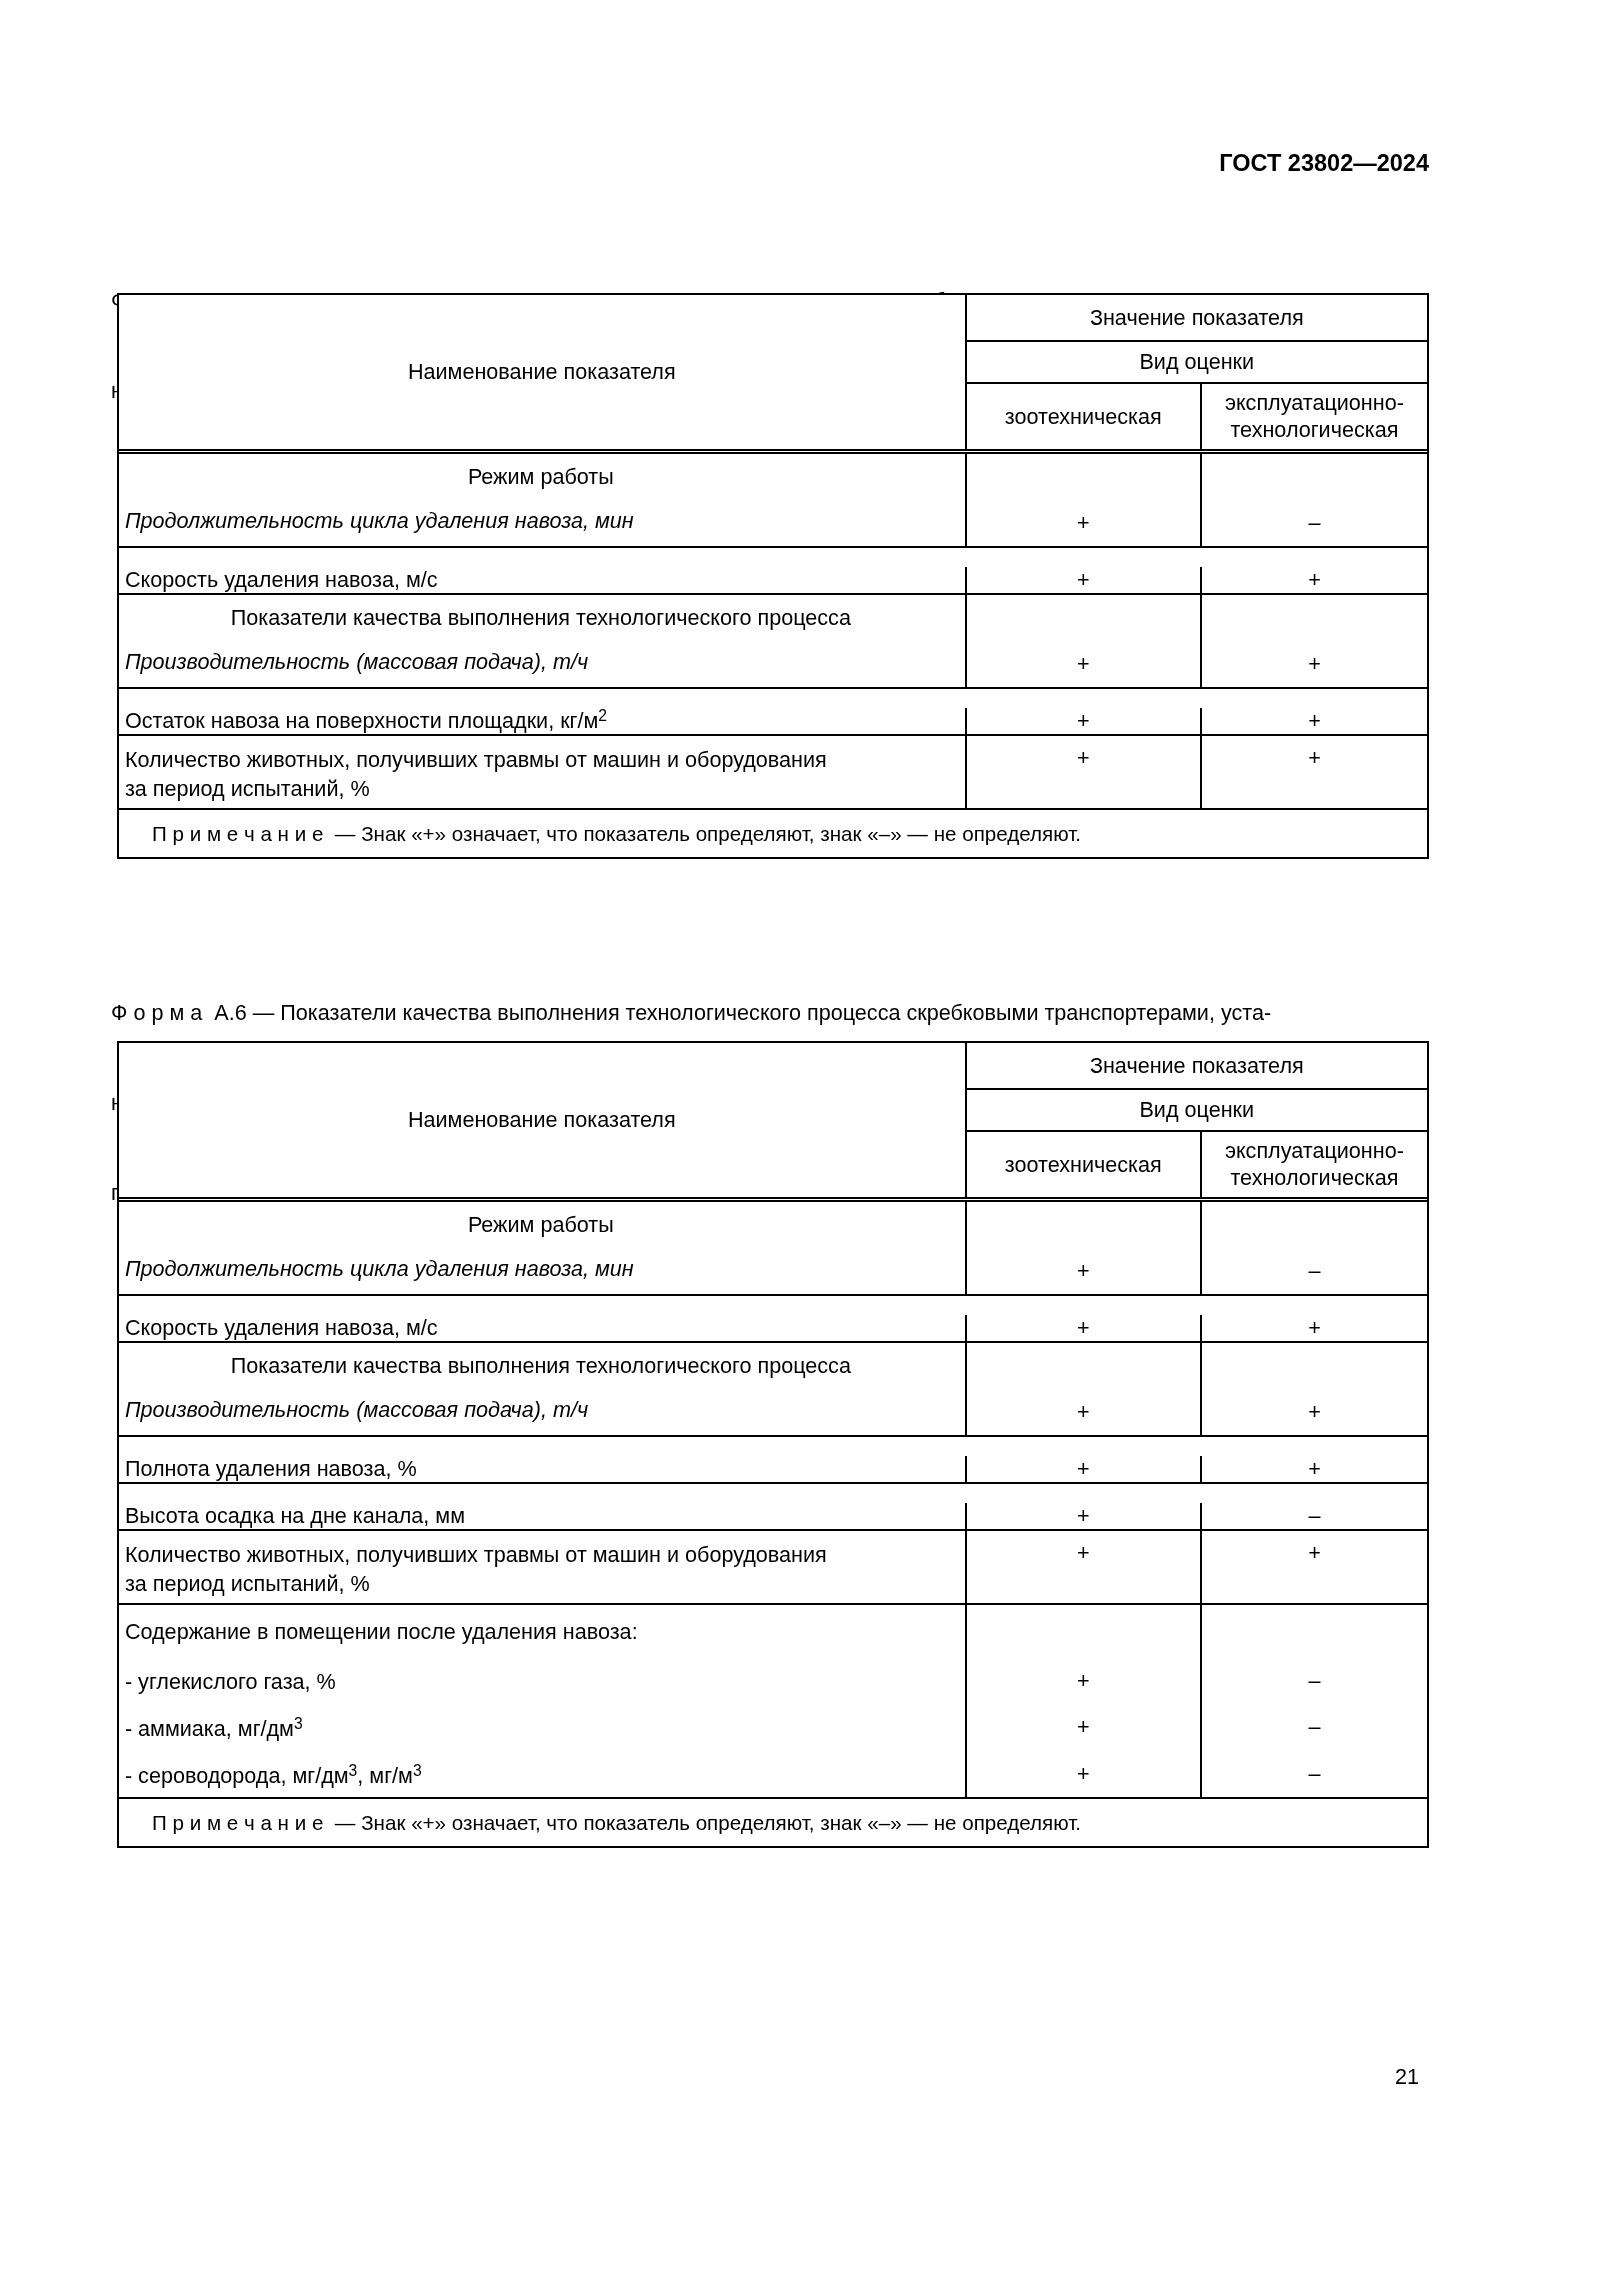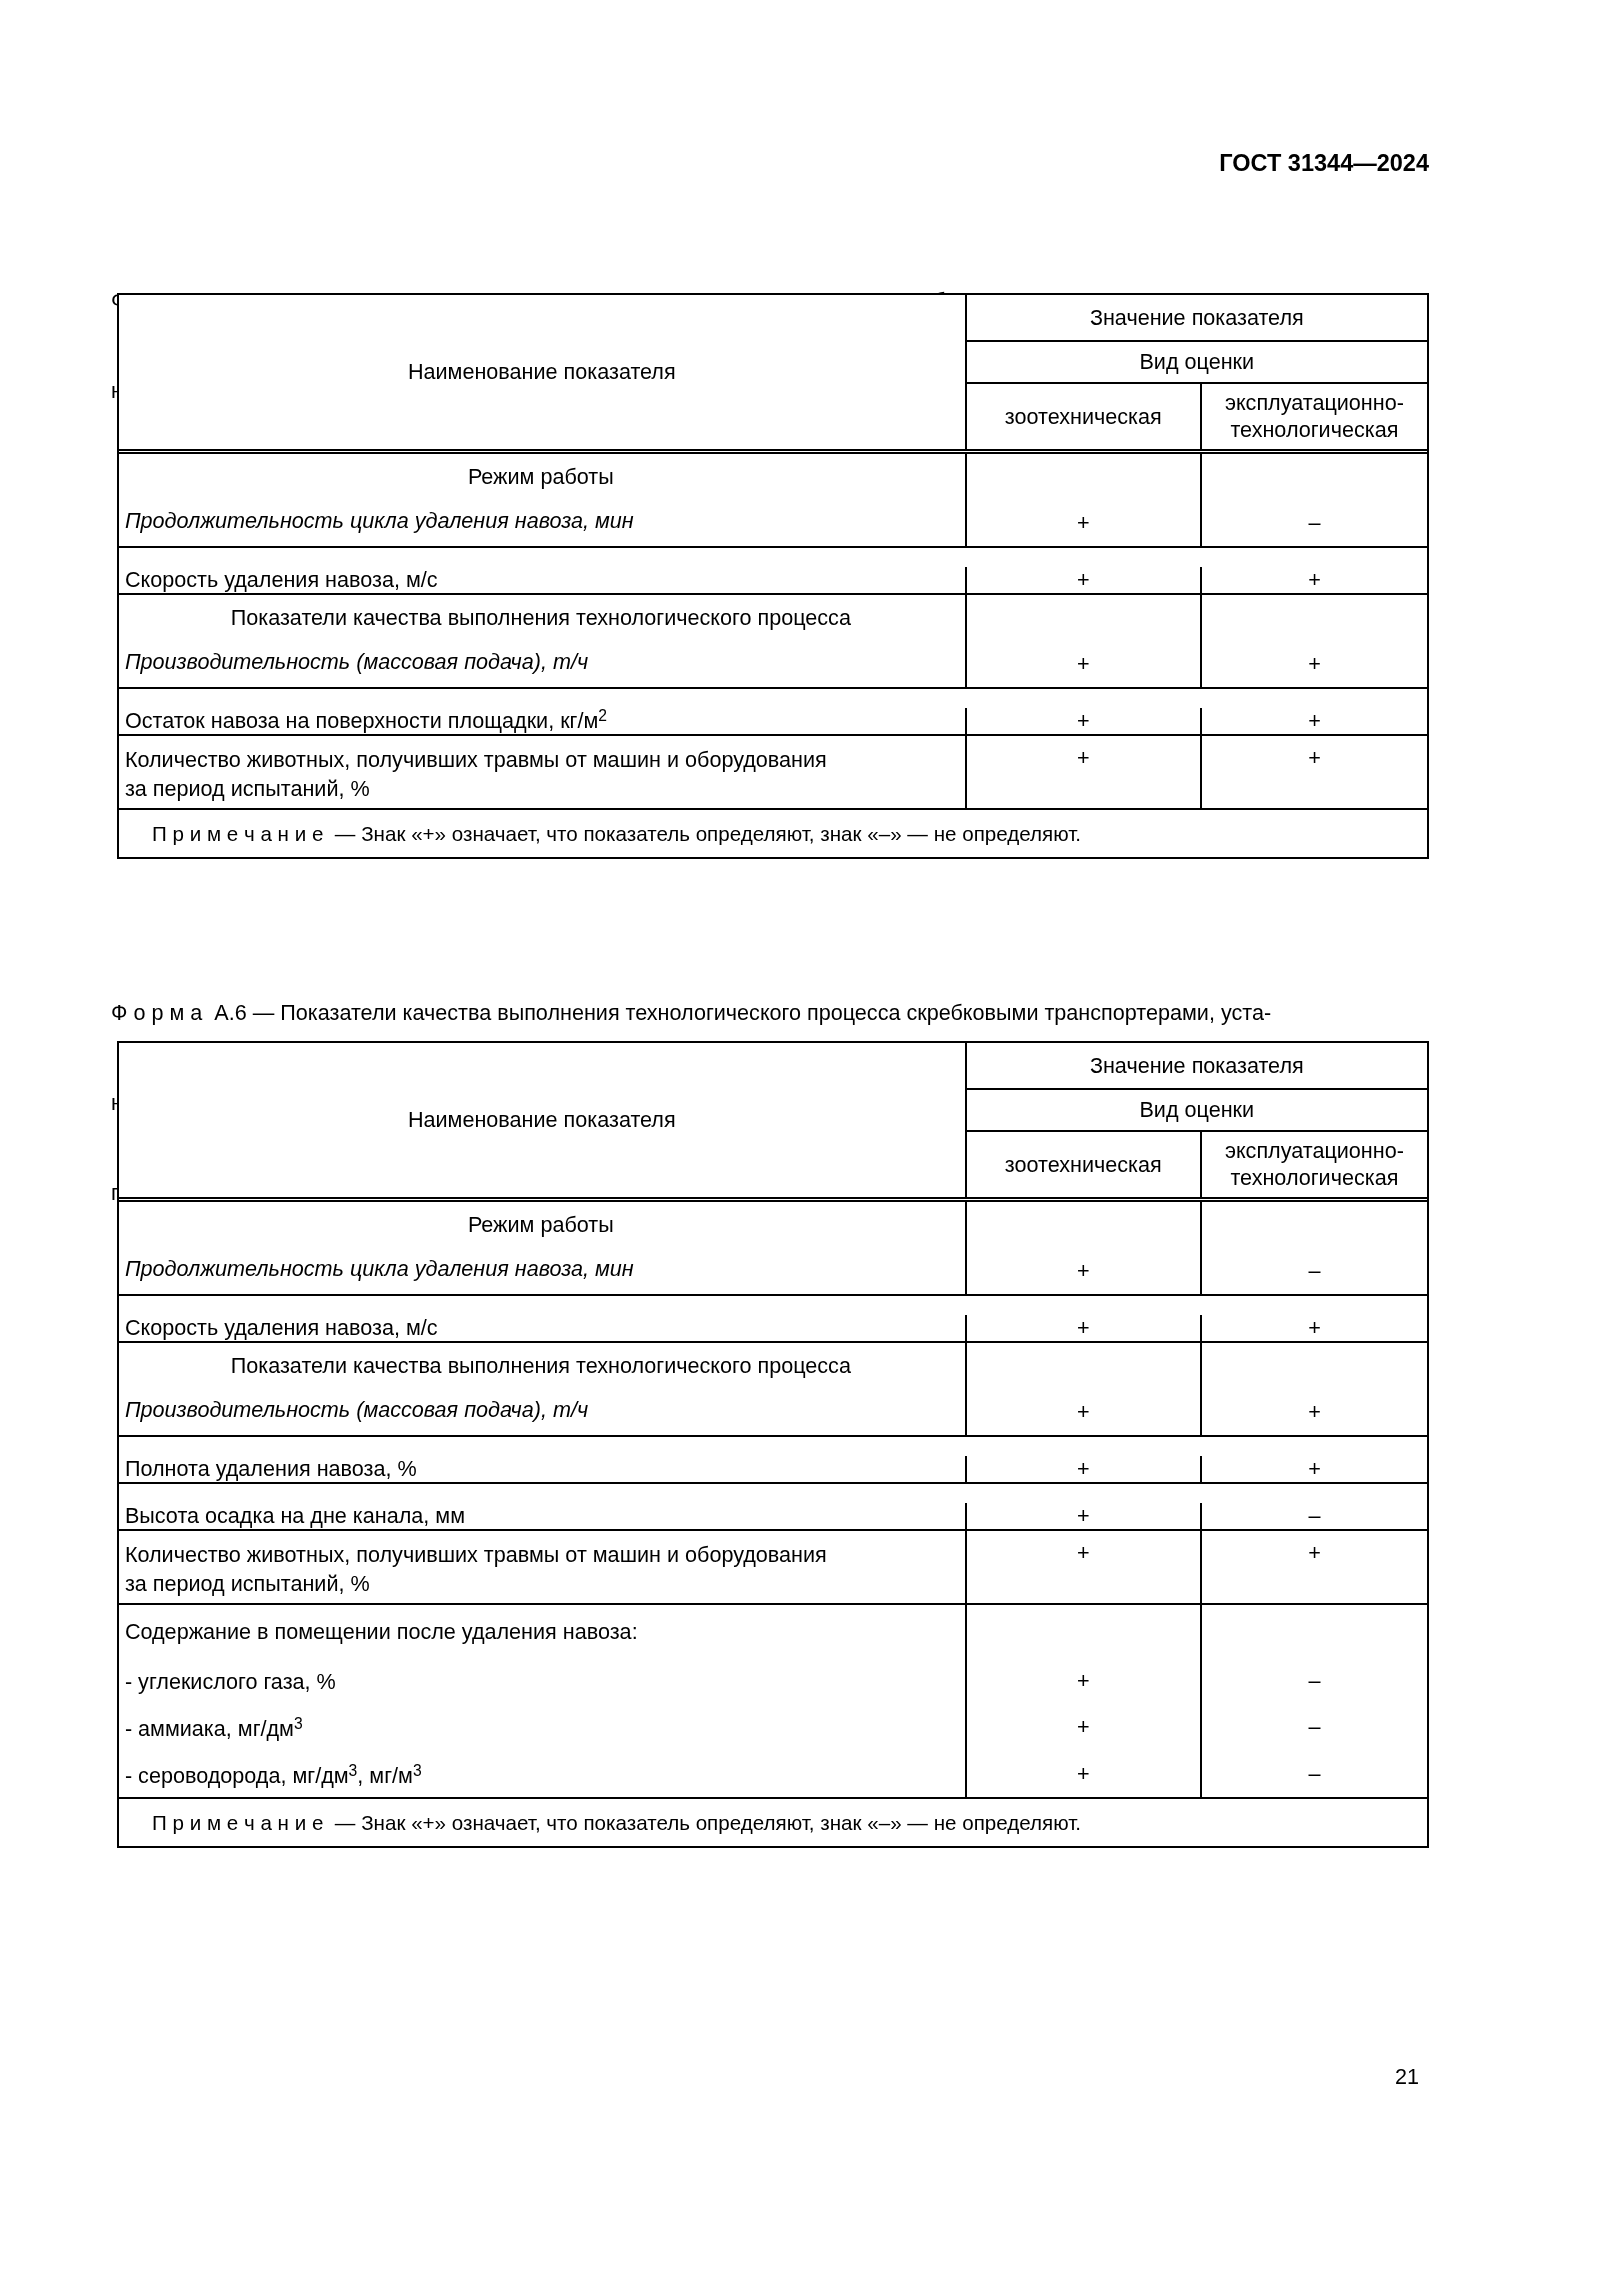--- a/index.html
+++ b/index.html
@@ -73,21 +73,21 @@
   .page-number{
     position:absolute;top:2064px;left:111px;width:1308px;
     text-align:right;font-size:21.6px;
   }
 </style>
 </head>
 <body>
 
 <div class="page">
 
-  <div class="doc-number">ГОСТ 31344—2024</div>
+  <div class="doc-number">ГОСТ 23802—2024</div>
 
   <div class="caption caption-a5">
     <div>Ф о р м а  А.5 — Показатели качества выполнения технологического процесса мобильными агрегатами при зоотех-</div>
     <div>нической и эксплуатационно-технологической оценках</div>
   </div>
 
   <section class="gtable table-a5">
     <div class="thead">
       <div class="th-name">Наименование показателя</div>
       <div class="th-right">

